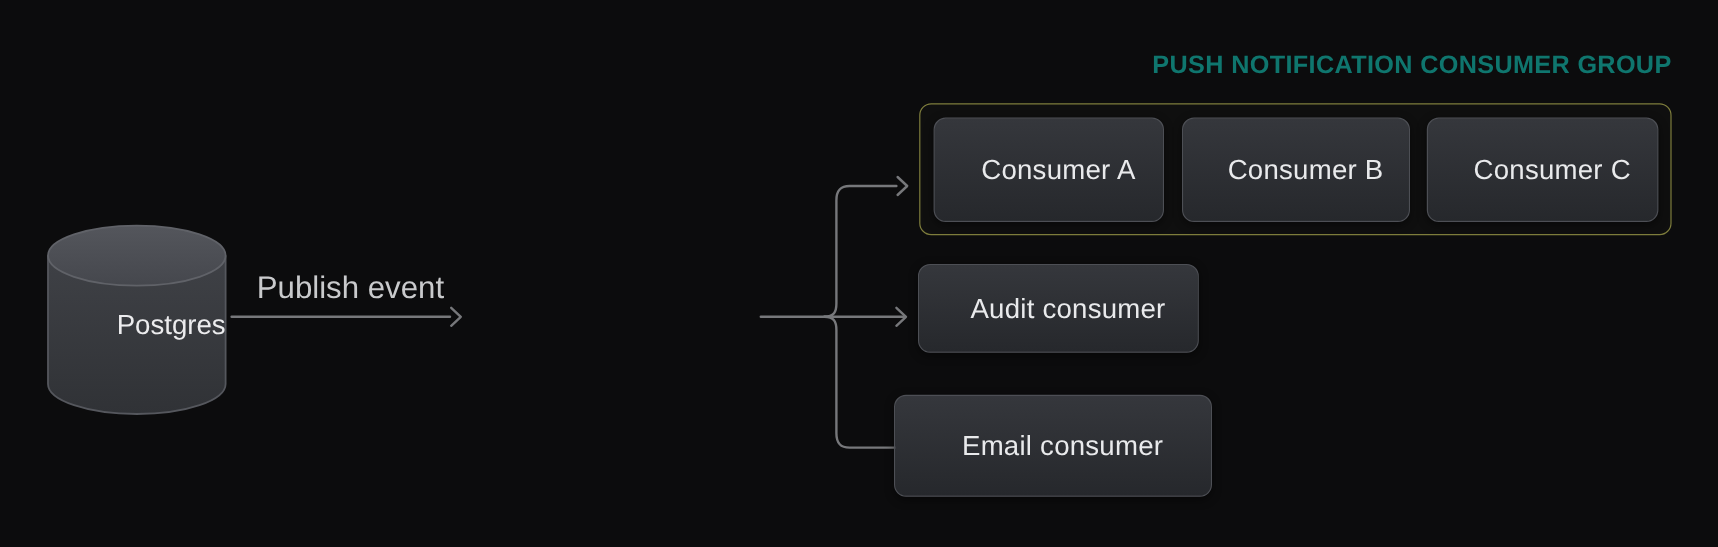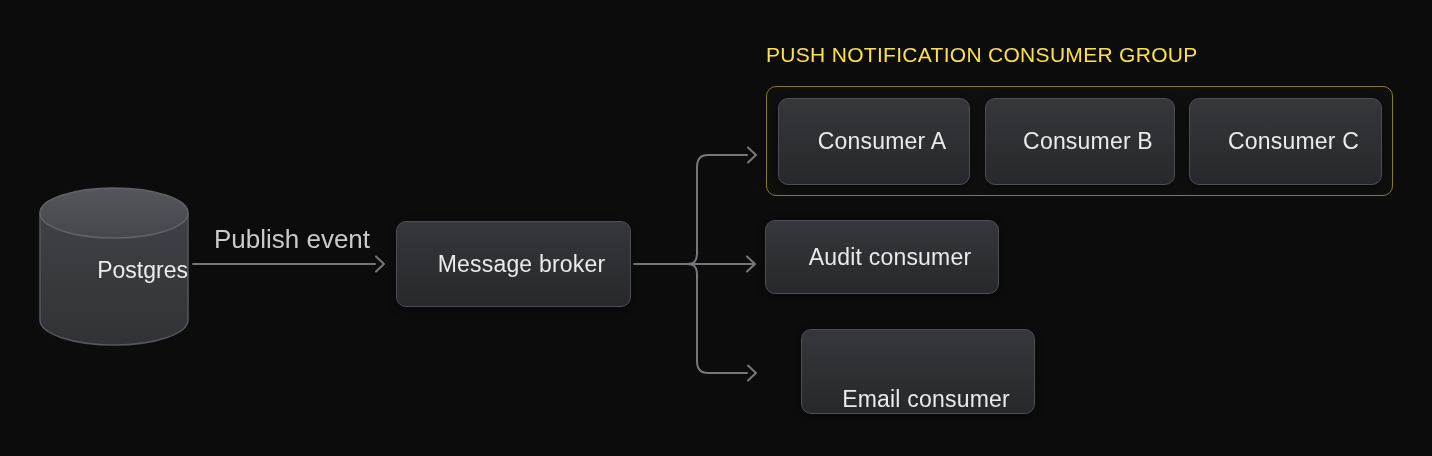--- a/index.html
+++ b/index.html
@@ -31,42 +31,42 @@
     border-radius: 10px;
     color: #e9eaec;
     font-size: 23px;
     box-shadow: 0 2px 8px rgba(0,0,0,0.45);
     box-sizing: border-box;
     letter-spacing: 0.2px;
     padding-left: 16px;
   }
   .node-broker   { left: 396px; top: 221px; width: 235px; height: 86px; }
   .node-audit    { left: 765px; top: 220px; width: 234px; height: 74px; }
-  .node-email    { left: 801px; top: 329px; width: 234px; height: 85px; align-items: flex-end; }
+  .node-email    { left: 745px; top: 329px; width: 265px; height: 85px; }
   .node-consumer-a { left: 778px; top: 98px; width: 192px; height: 87px; }
   .node-consumer-b { left: 985px; top: 98px; width: 190px; height: 87px; }
   .node-consumer-c { left: 1189px; top: 98px; width: 193px; height: 87px; }
 
   .group-box {
     position: absolute;
     left: 766px; top: 86px;
     width: 627px; height: 110px;
     border: 1.5px solid #7e7d3c;
     border-radius: 10px;
     background: rgba(255, 255, 180, 0.015);
     box-sizing: border-box;
   }
   .group-title {
     position: absolute;
     left: 766px; top: 43px;
     width: 627px;
-    text-align: left;
-    color: #fde047;
+    text-align: right;
+    color: #0f766e;
     font-size: 21px;
-    font-weight: 400;
+    font-weight: 700;
     letter-spacing: 0.3px;
   }
   .db-label {
     position: absolute;
     left: 40px; top: 257px;
     width: 148px;
     text-align: right;
     color: #ececee;
     font-size: 23px;
   }
@@ -116,23 +116,20 @@
 
       <path d="M687 264 C 695 264 697 268 697 275 V 361 C 697 369 700 373 708 373 H 747"></path>
       <path d="M748 365.5 L756 373 L748 380.5"></path>
     </g>
   </svg>
 
   <div class="db-label">Postgres</div>
 
   <div class="edge-label">Publish event</div>
 
-  <div class="node node-broker">
-    <span>Message broker</span>
-  </div>
 
   <div class="group-title">PUSH NOTIFICATION CONSUMER GROUP</div>
   <div class="group-box"></div>
 
   <div class="node node-consumer-a">
     <span>Consumer A</span>
   </div>
   <div class="node node-consumer-b">
     <span>Consumer B</span>
   </div>

